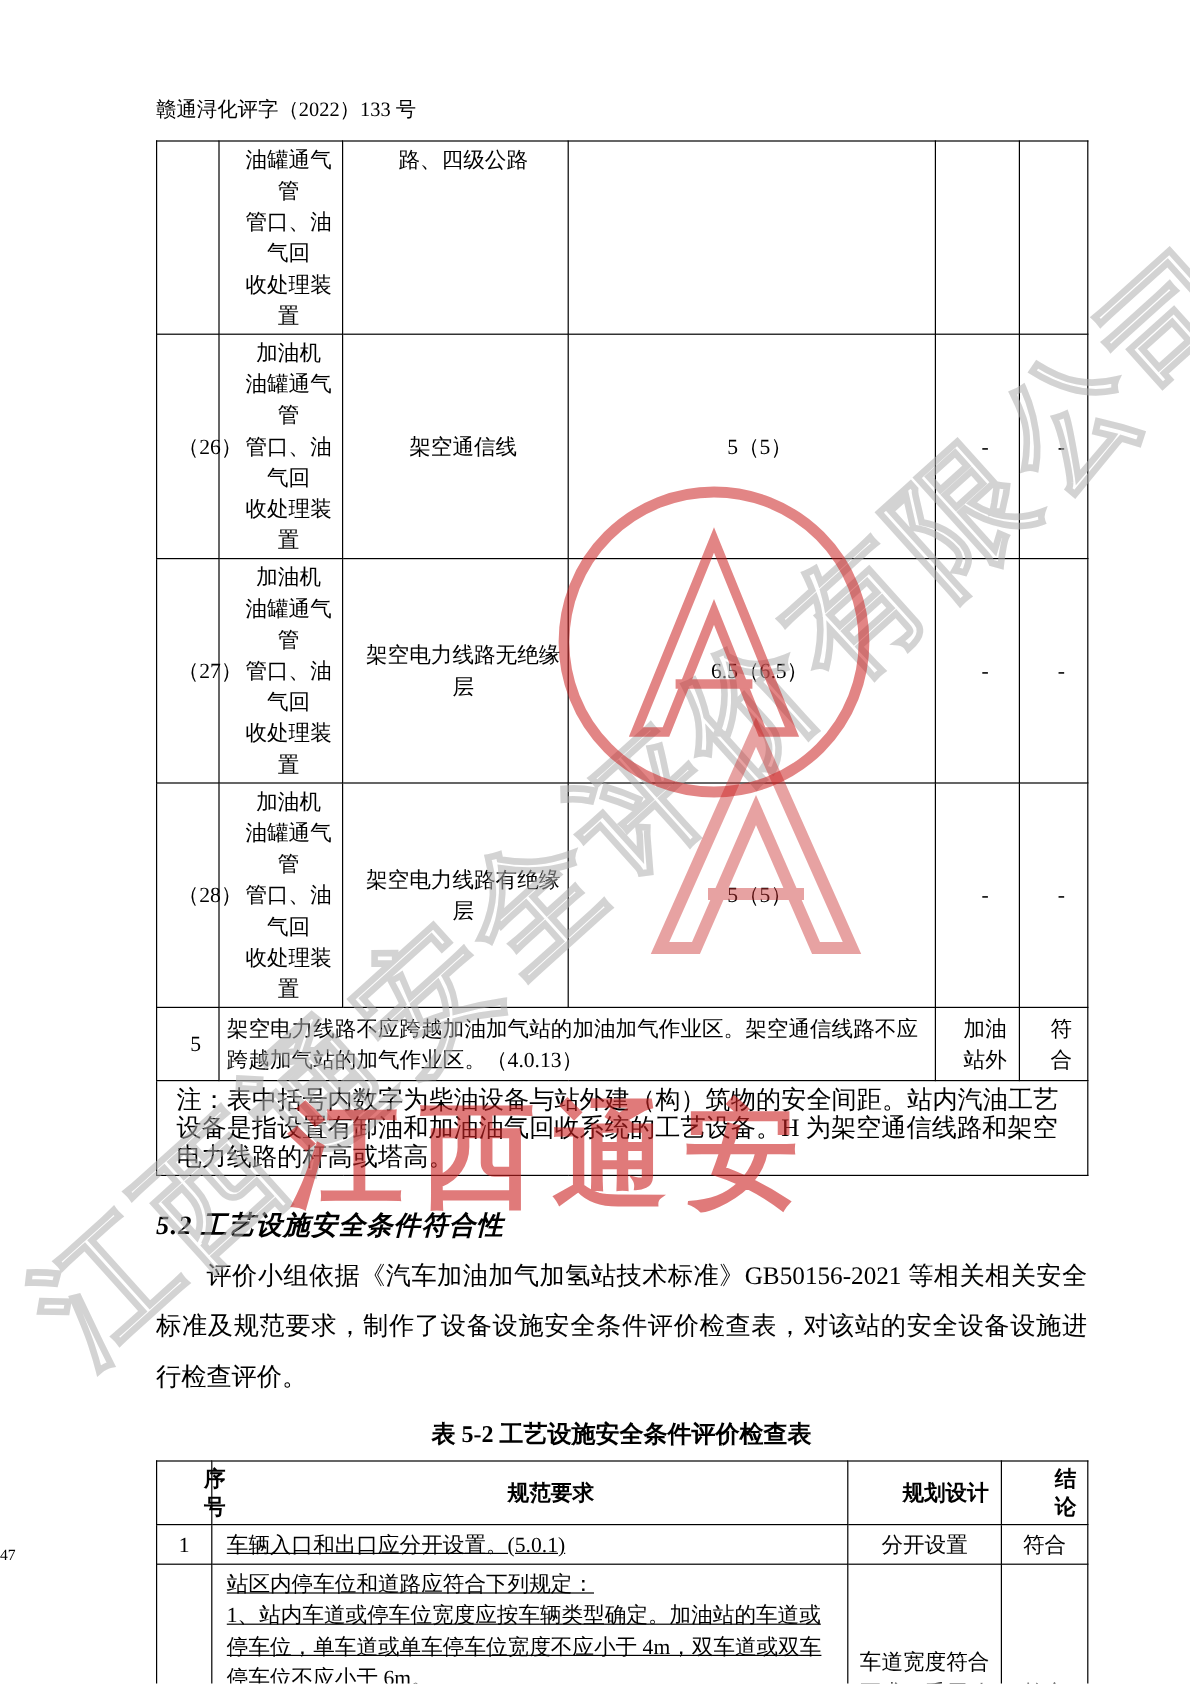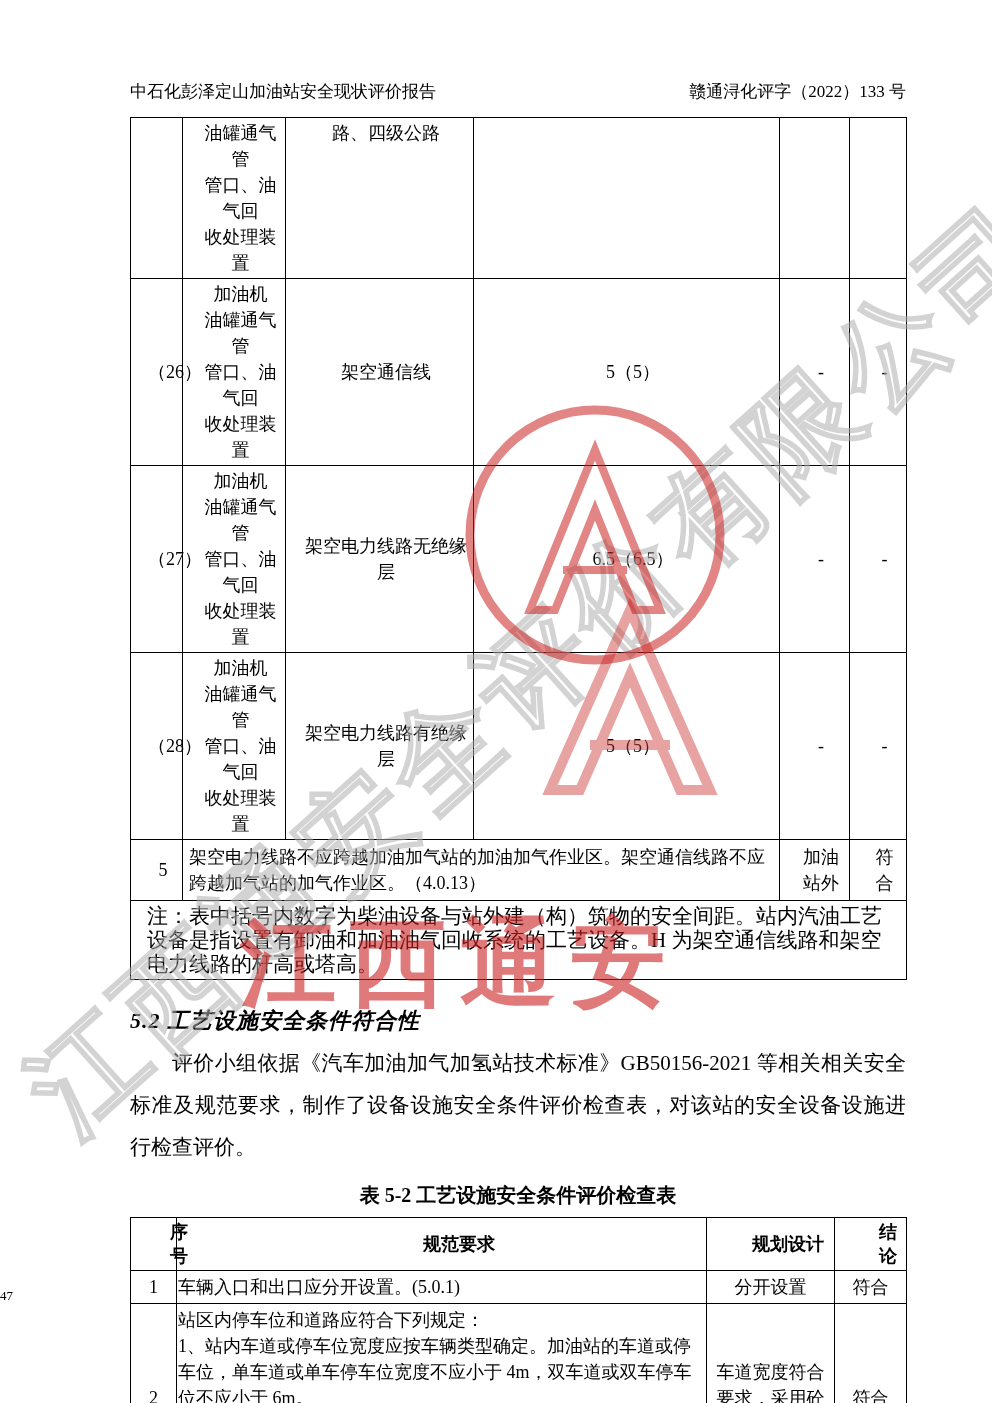--- a/index.html
+++ b/index.html
@@ -26,21 +26,21 @@
   .t1 .pre { white-space: pre-line; }
   .t1 .left { text-align: left; padding: 4px 6px; }
   .t1 .note-cell { text-align: left; font-size: 21px; line-height: 24px; padding: 3px 16px; }
   .t1 tr.partial td { height: 84px; vertical-align: top; padding-top: 2px; }
   .t1 tr.item-row td { height: 108px; }
   .t1 tr.rule-row td { height: 58px; }
 
   .t2 td { text-align: center; line-height: 26px; }
   .t2 .section-cell { font-weight: bold; height: 28px; }
   .t2 th { font-weight: bold; height: 30px; font-size: 18px; padding-left: 39px; }
-  .t2 .req { text-align: left; padding: 3px 1px; }
+  .t2 .req { text-align: left; padding: 3px 12px; text-decoration: underline; }
   .t2 .pre { white-space: pre-line; }
   .t2 .bold { font-weight: bold; }
 
   
   .para {
     font-size: 21px; line-height: 42px; text-indent: 2em;
     margin-top: 12px; text-align: justify;
   }
   .h52 {
     font-size: 22px; font-weight: bold; margin-top: 26px; margin-bottom: 6px;
@@ -95,21 +95,20 @@
 <svg class="wm-stamp2" viewBox="0 0 220 220">
   <path d="M110 20 L190 200 L160 200 L110 85 L60 200 L30 200 Z" fill="none" stroke="#cc3333" stroke-width="10"></path>
   <path d="M70 155 L150 155" stroke="#cc3333" stroke-width="10"></path>
 </svg>
 
 <div class="wm-red-text">江西通安</div>
 
 <div class="page content">
 
   <div class="doc-header">
-    <span>中石化彭泽定山加油站安全现状评价报告</span>
     <span>赣通浔化评字（2022）133 号</span>
   </div>
 
   <table class="t1">
     <colgroup>
       <col style="width:52px">
         <col style="width:103px">
         <col style="width:188px">
       <col style="width:306px">
         <col style="width:70px">

